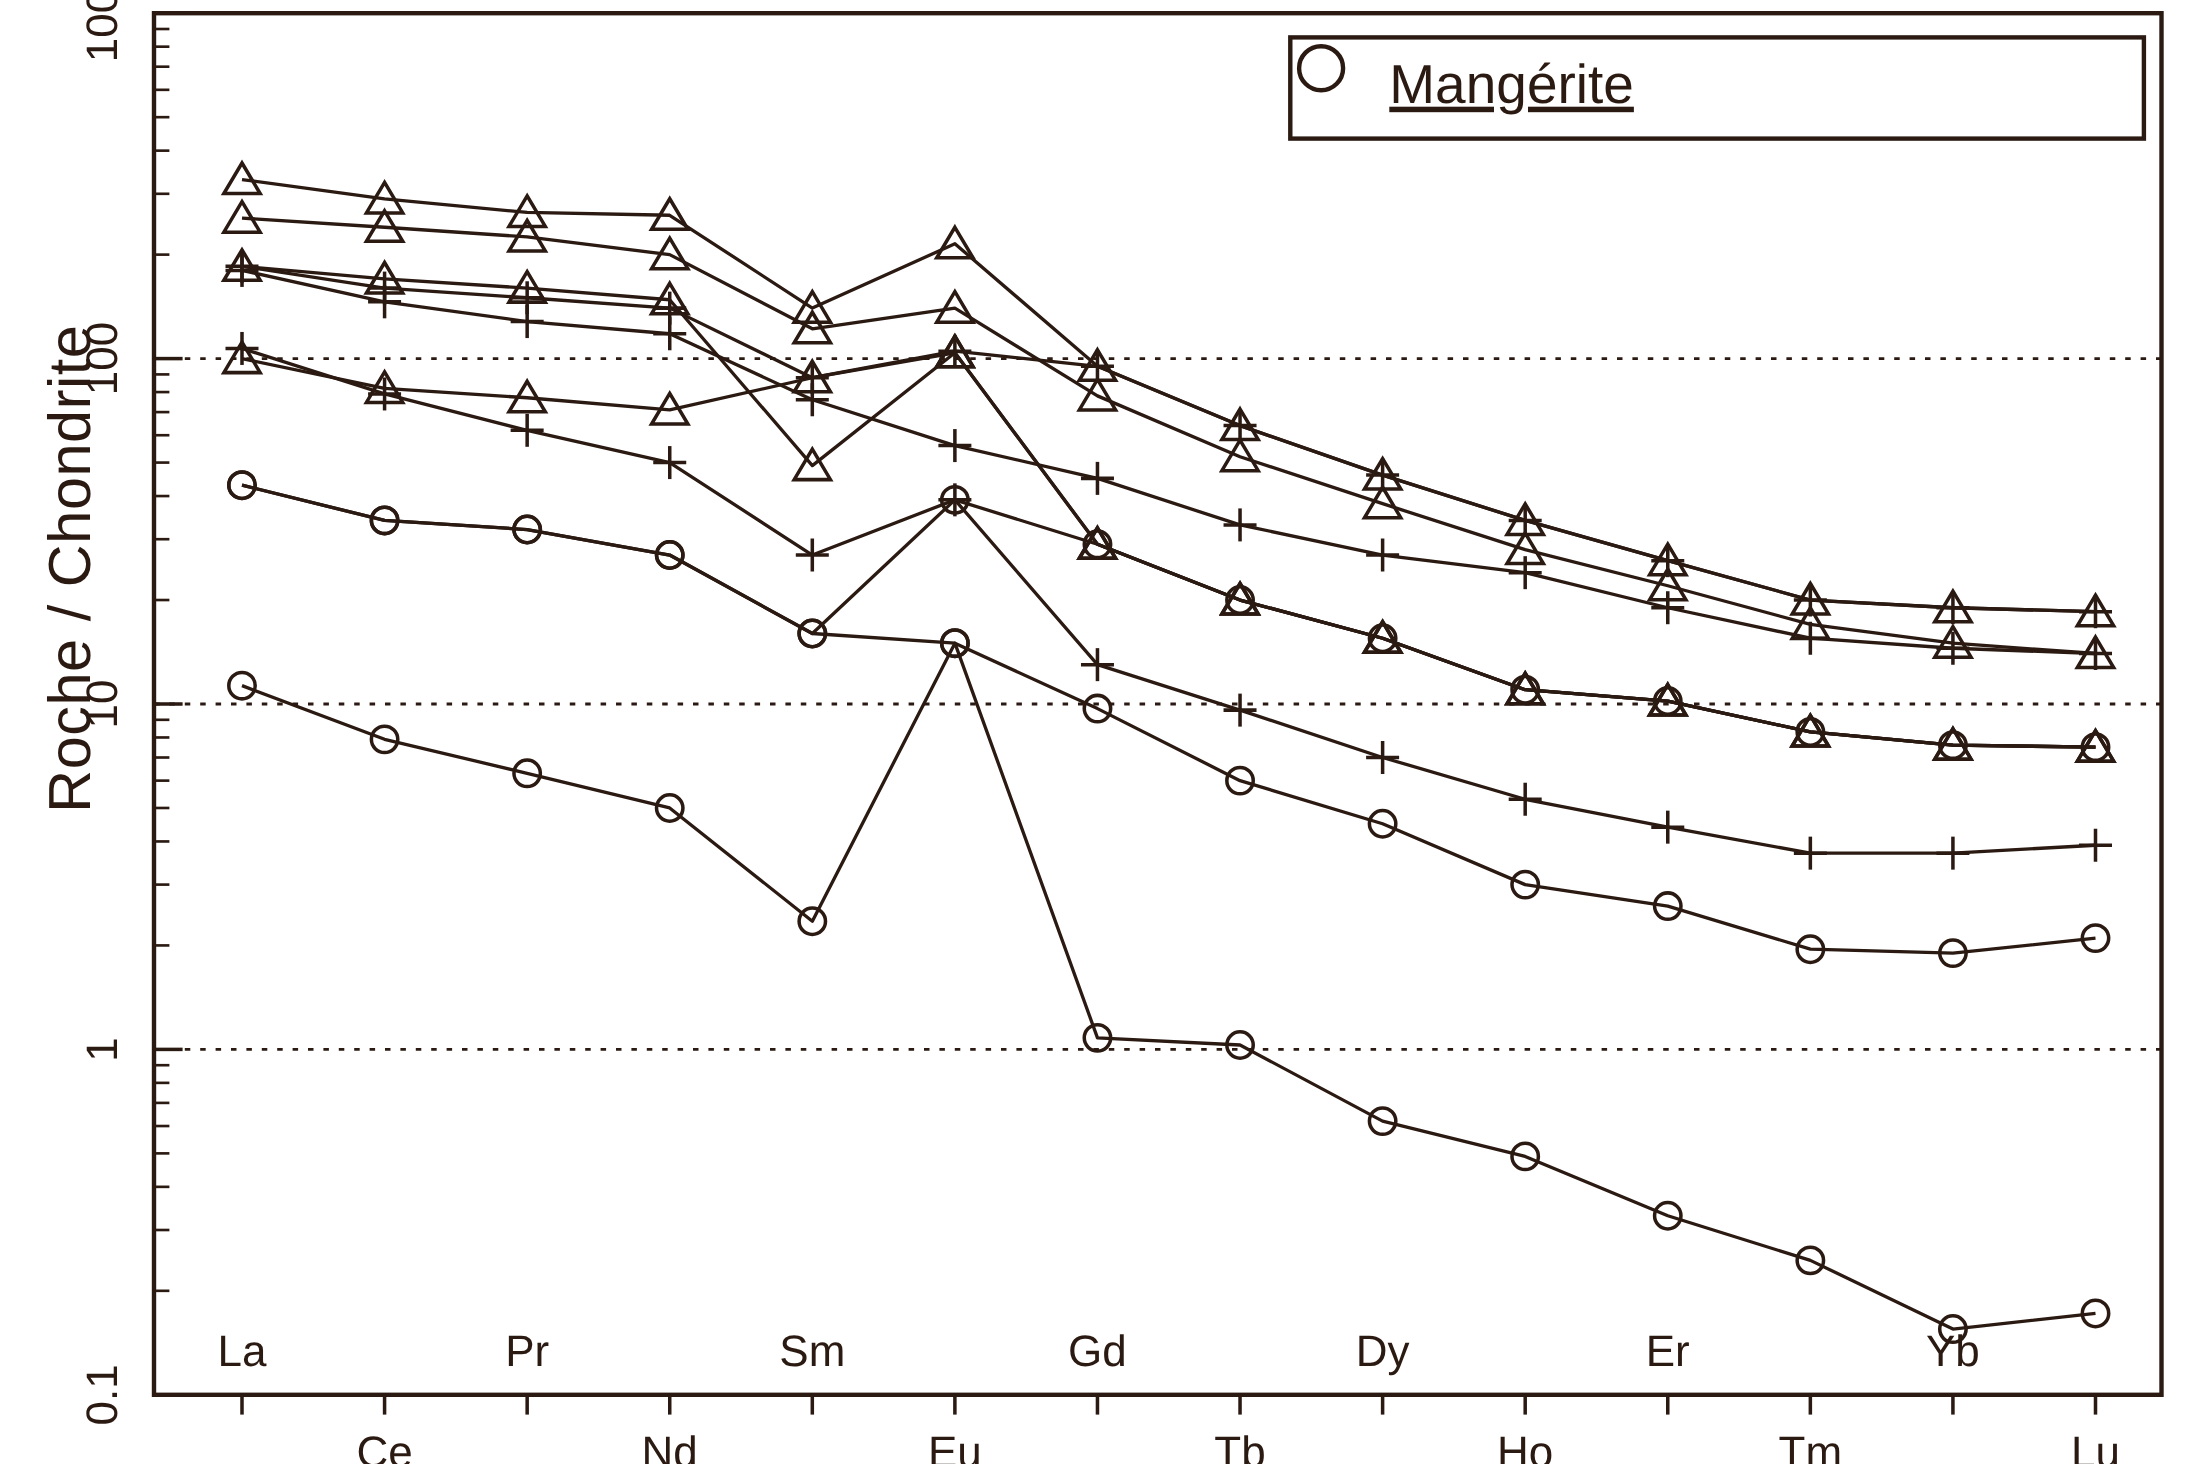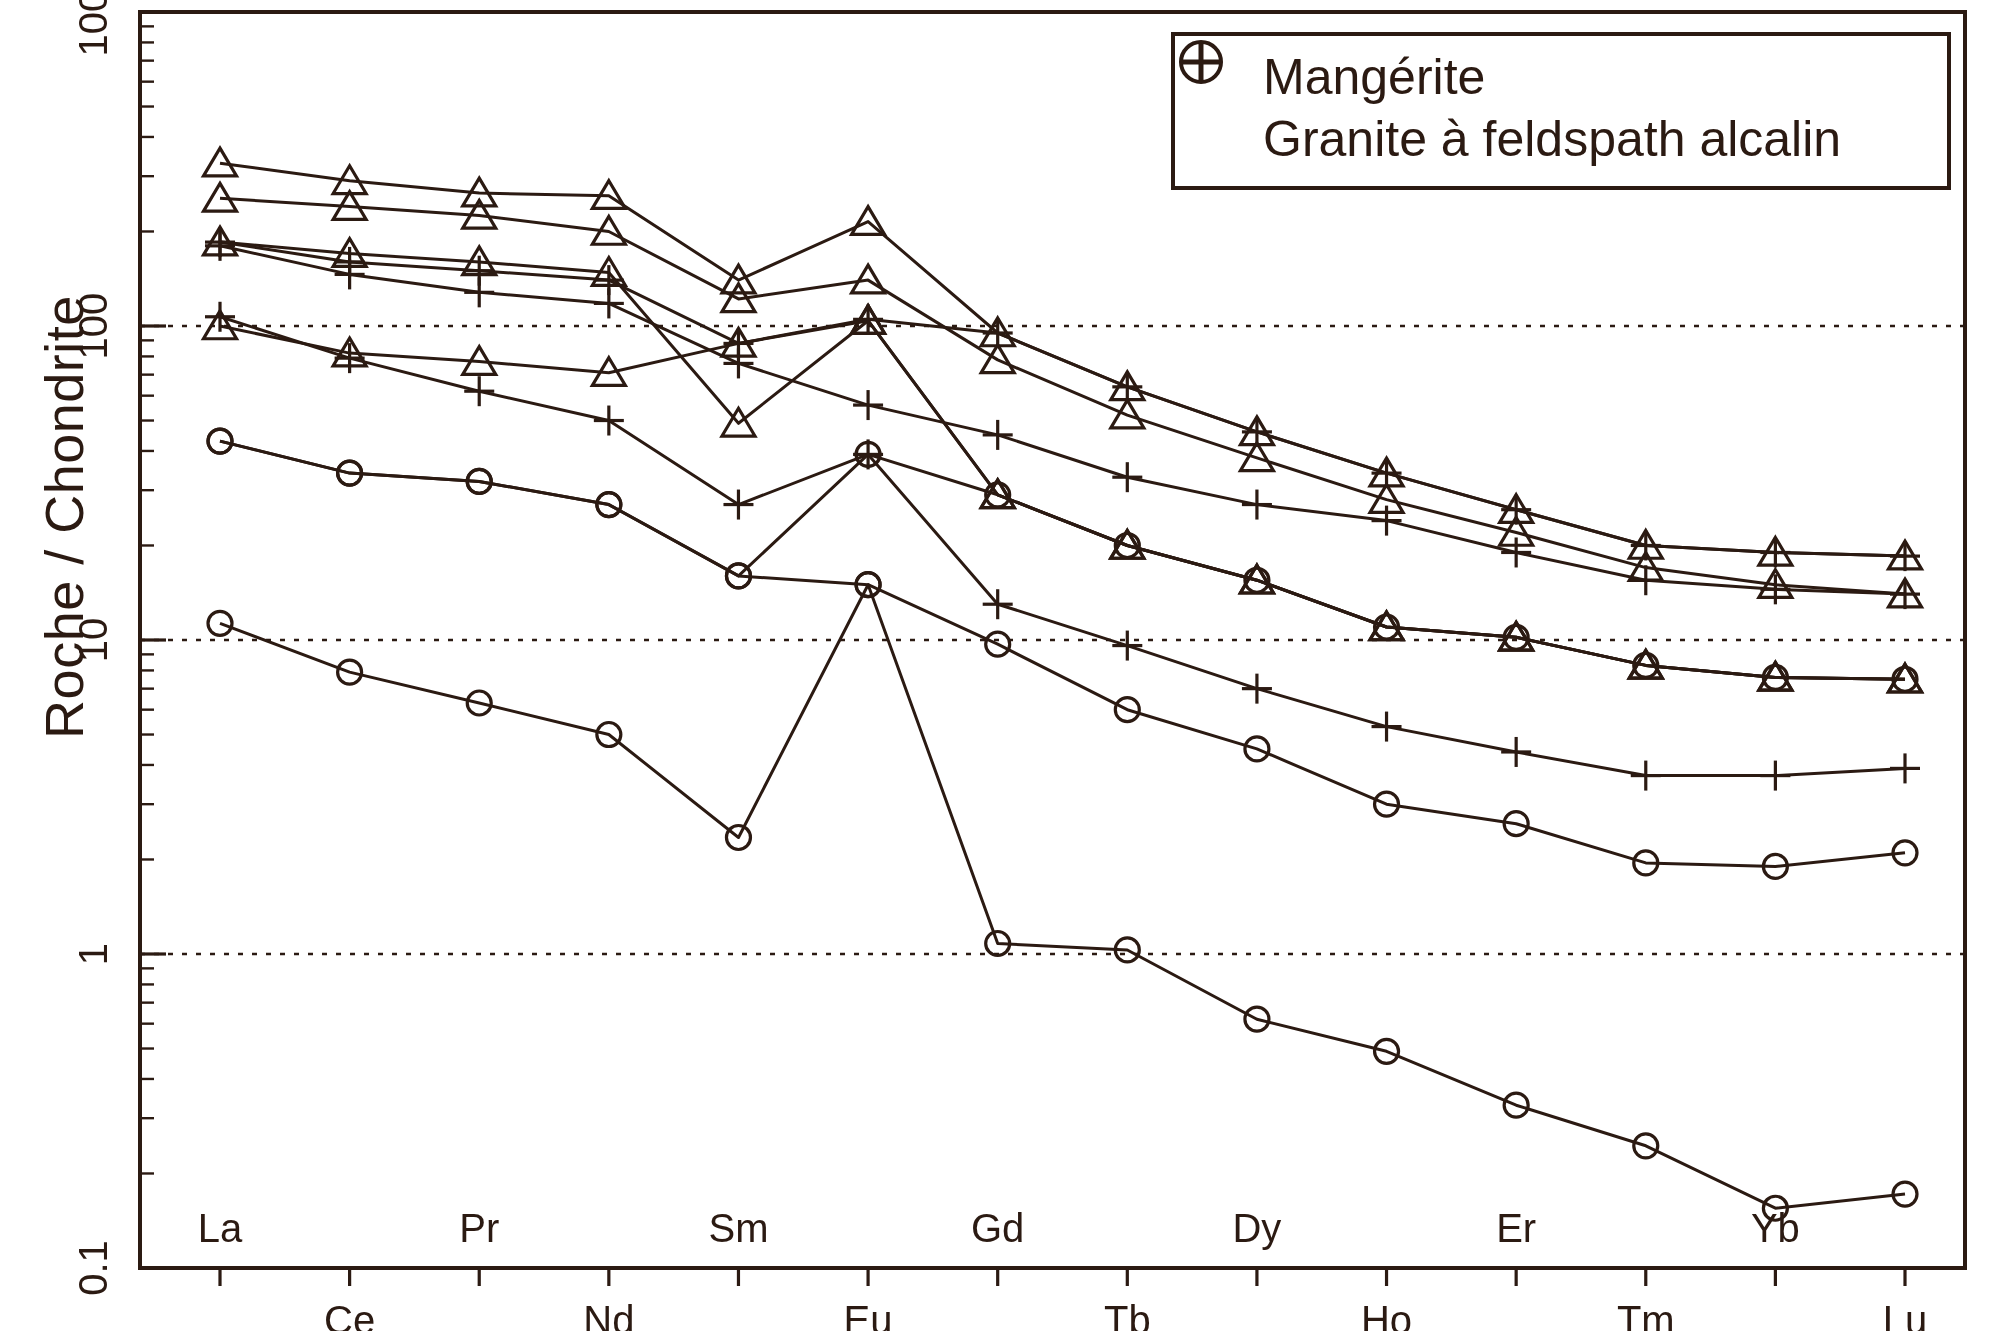--- a/index.html
+++ b/index.html
@@ -83,20 +83,21 @@
     width: 780px;
     border: 4px solid #2b1a12;
     background: #ffffff;
     padding: 10px 18px 16px 22px;
     box-sizing: border-box;
   }
   .legend-row {
     display: flex;
     align-items: center;
     height: 62px;
+    text-decoration: underline;
   }
   .legend-glyph {
     width: 66px;
     display: flex;
     align-items: center;
     justify-content: center;
     flex: 0 0 66px;
   }
   .legend-text {
     font-size: 50px;
@@ -495,24 +496,15 @@
 
   <div id="legend">
     <div class="legend-row">
       <span class="legend-glyph">
         <svg width="52" height="52" viewBox="0 0 52 52">
             <circle cx="26" cy="26" r="20" fill="none" stroke="#2b1a12" stroke-width="4"></circle>
           </svg>
       </span>
       <span class="legend-text">Mangérite</span>
     </div>
-    <div class="legend-row">
-      <span class="legend-glyph">
-        <svg width="52" height="52" viewBox="0 0 52 52">
-            <line x1="26" y1="6" x2="26" y2="46" stroke="#2b1a12" stroke-width="5"></line>
-            <line x1="6" y1="26" x2="46" y2="26" stroke="#2b1a12" stroke-width="5"></line>
-          </svg>
-      </span>
-      <span class="legend-text">Granite à feldspath alcalin</span>
-    </div>
   </div>
 
 </div>
 
 </body></html>

